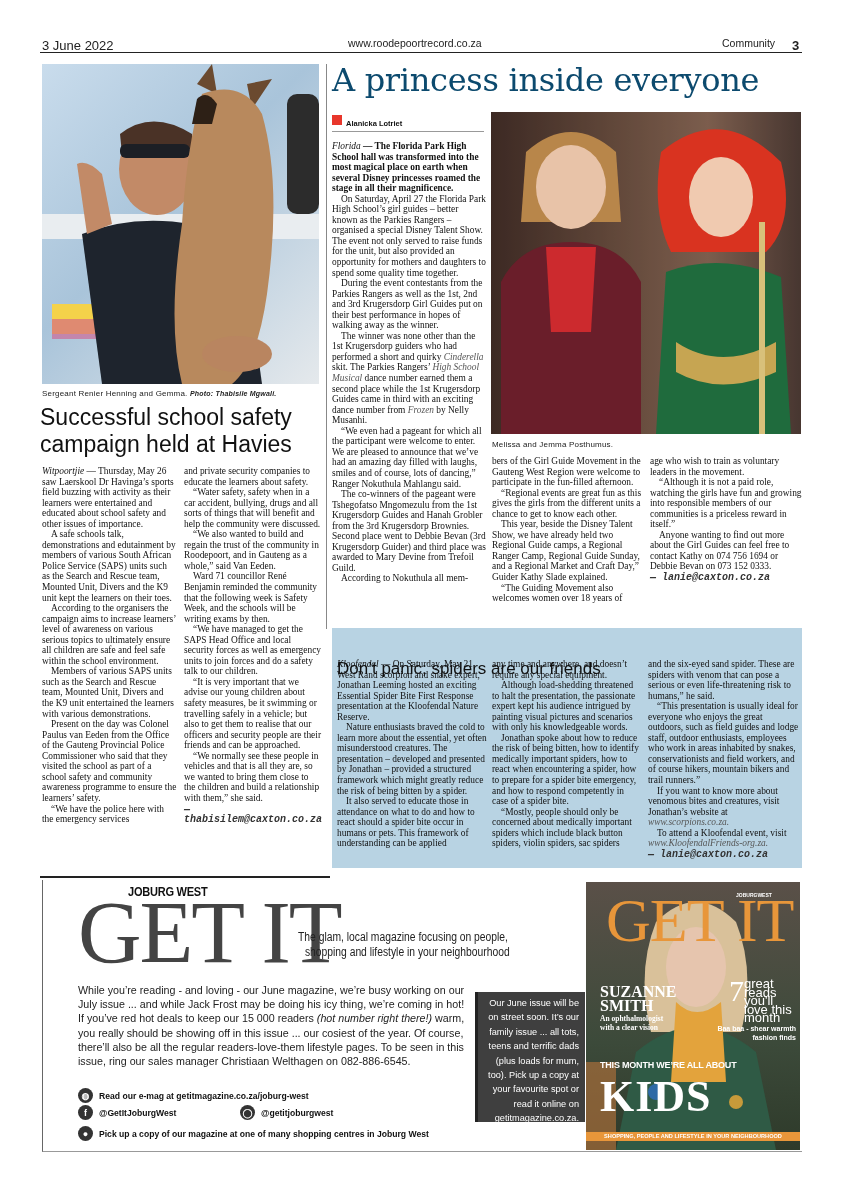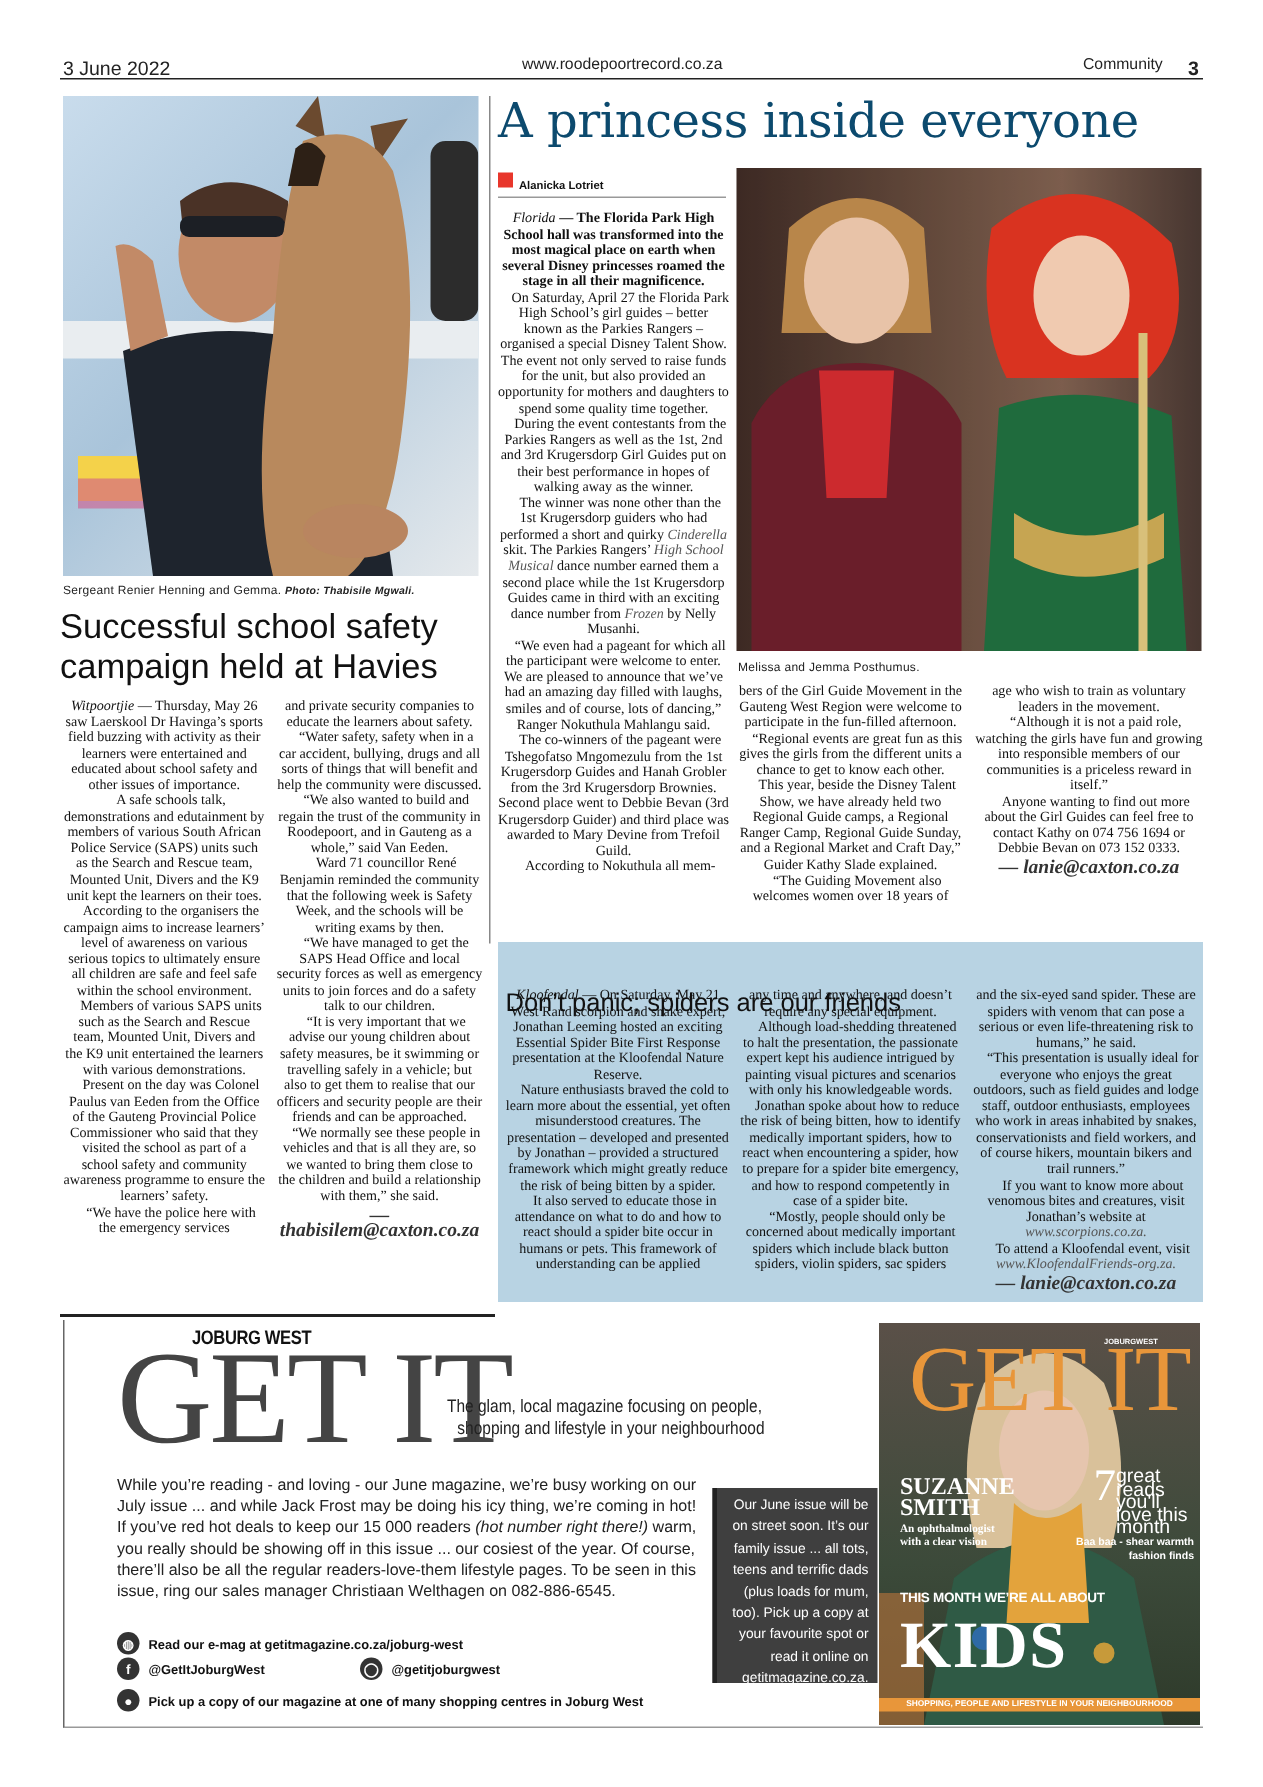--- a/index.html
+++ b/index.html
@@ -1,26 +1,26 @@
 <!DOCTYPE html>
 <html><head>
 <meta charset="utf-8">
 <style>
 *{box-sizing:border-box;margin:0;padding:0}
 body{width:842px;height:1191px;background:#fff;position:relative;overflow:hidden;font-family:"Liberation Serif",serif;color:#111}
 .abs{position:absolute}
 .hdr{font-family:"Liberation Sans",sans-serif;font-size:13px;color:#222}
 .rule{background:#222;height:1px}
 .vrule{background:#888;width:1px}
-.col{font-size:9.4px;line-height:10.55px;text-align:center}
+.col{font-size:9.4px;line-height:10.55px;text-align:left}
 .col p{text-indent:9px}
 .col p.first{text-indent:0}
 .kick{font-style:italic}
 .lead{font-weight:bold}
-.byl{font-family:Liberation Serif, serif;font-style:italic;font-size:13px;font-weight:bold;color:#333;margin-top:1px}
+.byl{font-family:Liberation Mono, monospace;font-style:italic;font-size:10px;font-weight:bold;color:#333;margin-top:1px}
 .cap{font-family:"Liberation Sans",sans-serif;font-size:8px;color:#222;letter-spacing:.2px}
 .cap i{font-weight:bold;font-size:7px}
 .h-sans{font-family:"Liberation Sans",sans-serif;font-weight:normal;color:#111}
 .h-serif{font-family:"DejaVu Serif",serif;font-weight:normal;color:#0c4a6e}
 .it{font-style:italic;color:#555}
 .photo{overflow:hidden}
 .spider{background:#b8d3e3}
 .ad-body{font-family:"Liberation Sans",sans-serif;font-size:10.7px;line-height:14.2px;color:#222}
 .ad-line{font-family:"Liberation Sans",sans-serif;font-weight:bold;font-size:8.6px;color:#111;display:flex;align-items:center;gap:6px}
 .icn{width:15px;height:15px;border-radius:50%;background:#333;display:inline-flex;align-items:center;justify-content:center;color:#fff;font-size:9px;font-weight:bold}

